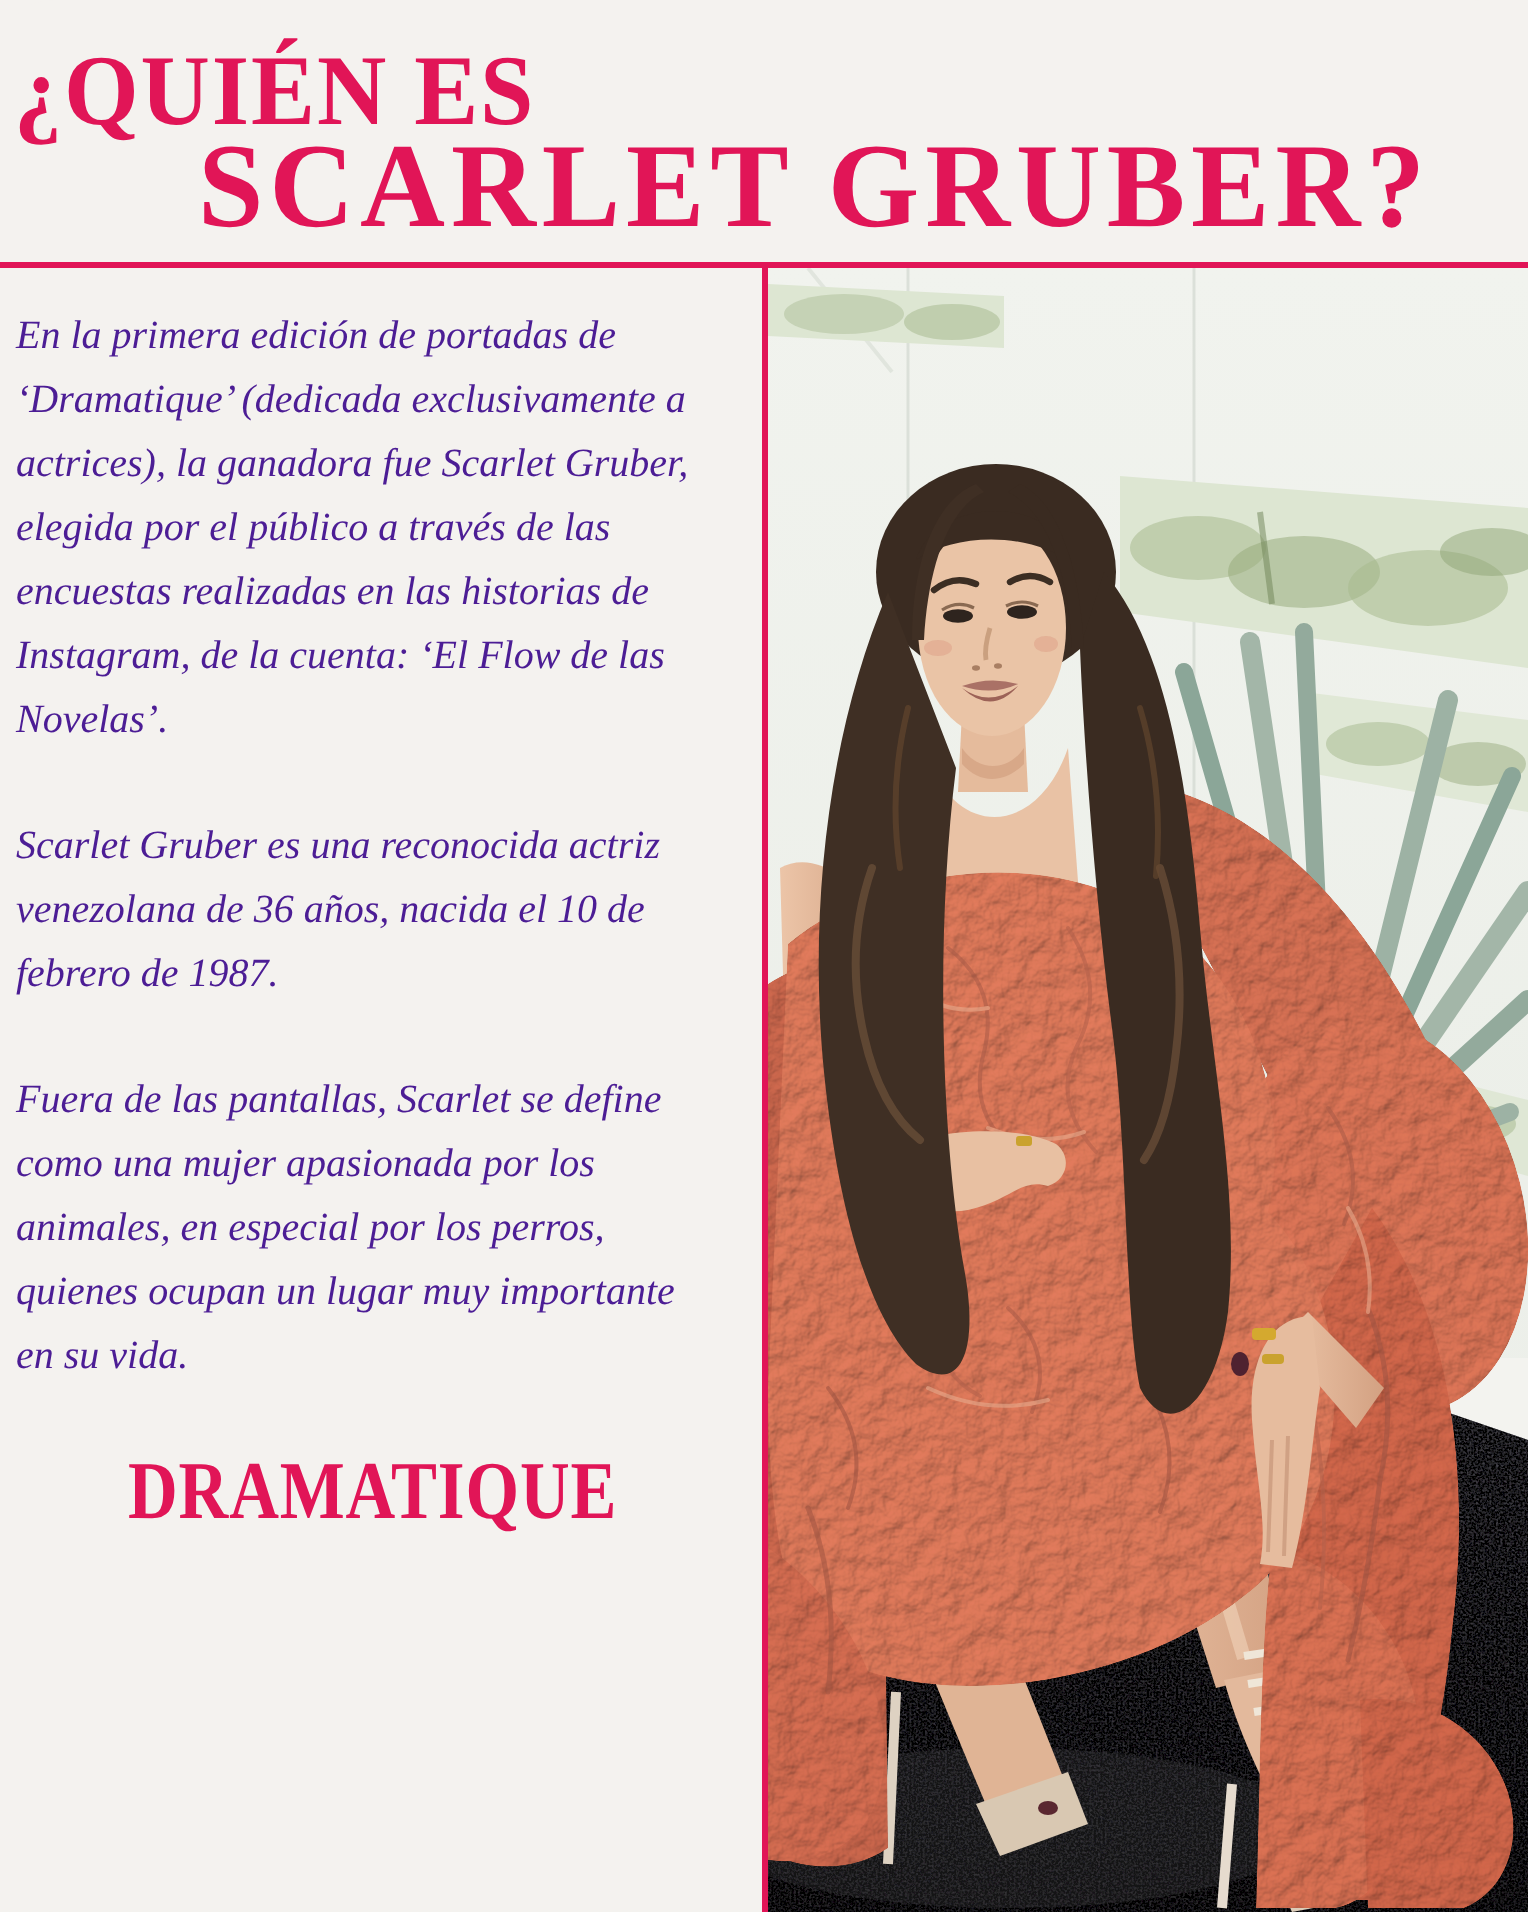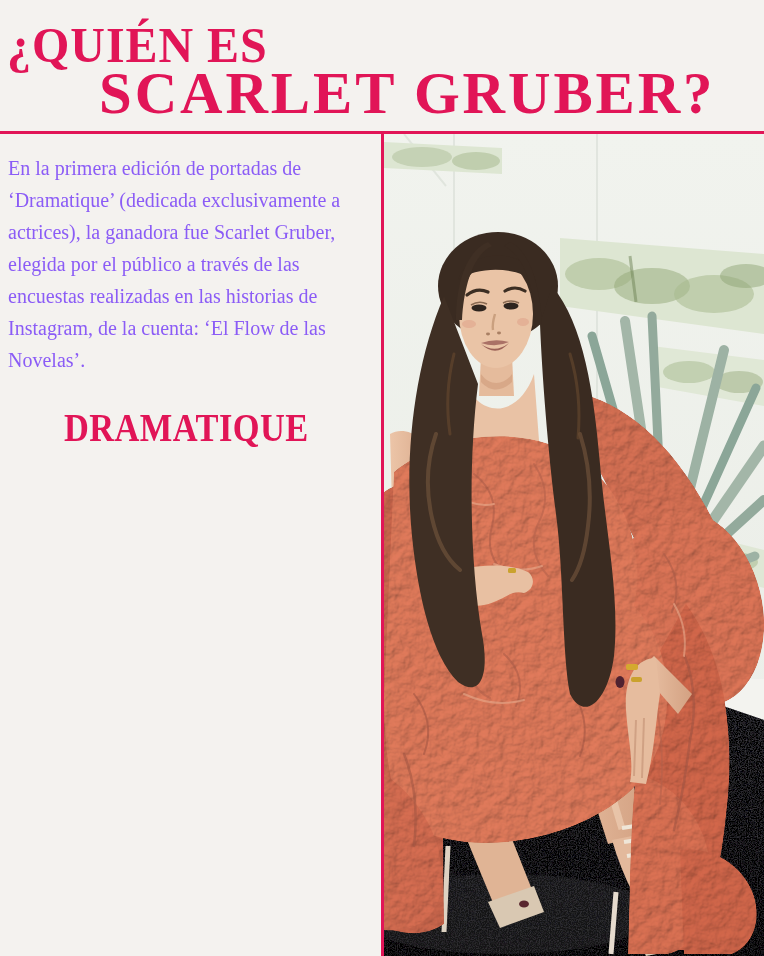--- a/index.html
+++ b/index.html
@@ -9,22 +9,22 @@
   
   .title-line1{position:absolute;left:7px;top:20px;color:var(--accent);
     font-weight:bold;font-size:50px;line-height:1;letter-spacing:1px;
     transform:scaleX(.96);transform-origin:left top;white-space:nowrap;}
   .title-line2{position:absolute;left:99px;top:63px;color:var(--accent);
     font-weight:bold;font-size:60px;line-height:1;letter-spacing:3px;
     transform:scaleX(.98);transform-origin:left top;white-space:nowrap;}
   .hrule{position:absolute;left:0;top:131px;width:764px;height:3px;background:var(--accent);}
   
   .text-col{position:absolute;left:8px;top:152px;width:368px;}
-  .text-col p{margin:0 0 31px 0;font-size:20px;line-height:32px;color:#8b5cf6;
-    white-space:pre-line;}
+  .text-col p{margin:0 0 31px 0;font-size:20px;line-height:32px;color:#4c1d95;
+    white-space:pre-line;font-style:italic;}
   .logo{margin:24px 0 0 56px;color:var(--accent);font-weight:bold;font-size:41px;
     line-height:1;letter-spacing:.5px;transform:scaleX(.84);transform-origin:left top;
     white-space:nowrap;}
   
   .photo{position:absolute;left:381px;top:134px;margin:0;width:383px;height:822px;
     border-left:3px solid var(--accent);box-sizing:border-box;overflow:hidden;}
   .photo svg{display:block;}
 </style>
 </head>
 <body>
@@ -41,20 +41,28 @@
   <div class="hrule"></div>
 
   <main class="text-col">
     <p>En la primera edición de portadas de
 ‘Dramatique’ (dedicada exclusivamente a
 actrices), la ganadora fue Scarlet Gruber,
 elegida por el público a través de las
 encuestas realizadas en las historias de
 Instagram, de la cuenta: ‘El Flow de las
 Novelas’.</p>
+    <p>Scarlet Gruber es una reconocida actriz
+venezolana de 36 años, nacida el 10 de
+febrero de 1987.</p>
+    <p>Fuera de las pantallas, Scarlet se define
+como una mujer apasionada por los
+animales, en especial por los perros,
+quienes ocupan un lugar muy importante
+en su vida.</p>
     <div class="logo">DRAMATIQUE</div>
   </main>
 
   <figure class="photo" title="Scarlet Gruber seated with crossed legs in a coral crinkled satin gown and strappy heels, long wavy brown hair, frosted-glass wall and agave plant behind her, dark grey carpet floor">
     <svg width="380" height="822" viewBox="0 0 380 822" xmlns="http://www.w3.org/2000/svg">
       <defs>
         <linearGradient id="wall" x1="0" y1="0" x2="0" y2="1">
           <stop offset="0" stop-color="#f1f3ee"></stop>
           <stop offset=".55" stop-color="#ecefe9"></stop>
           <stop offset="1" stop-color="#eef0ec"></stop>

